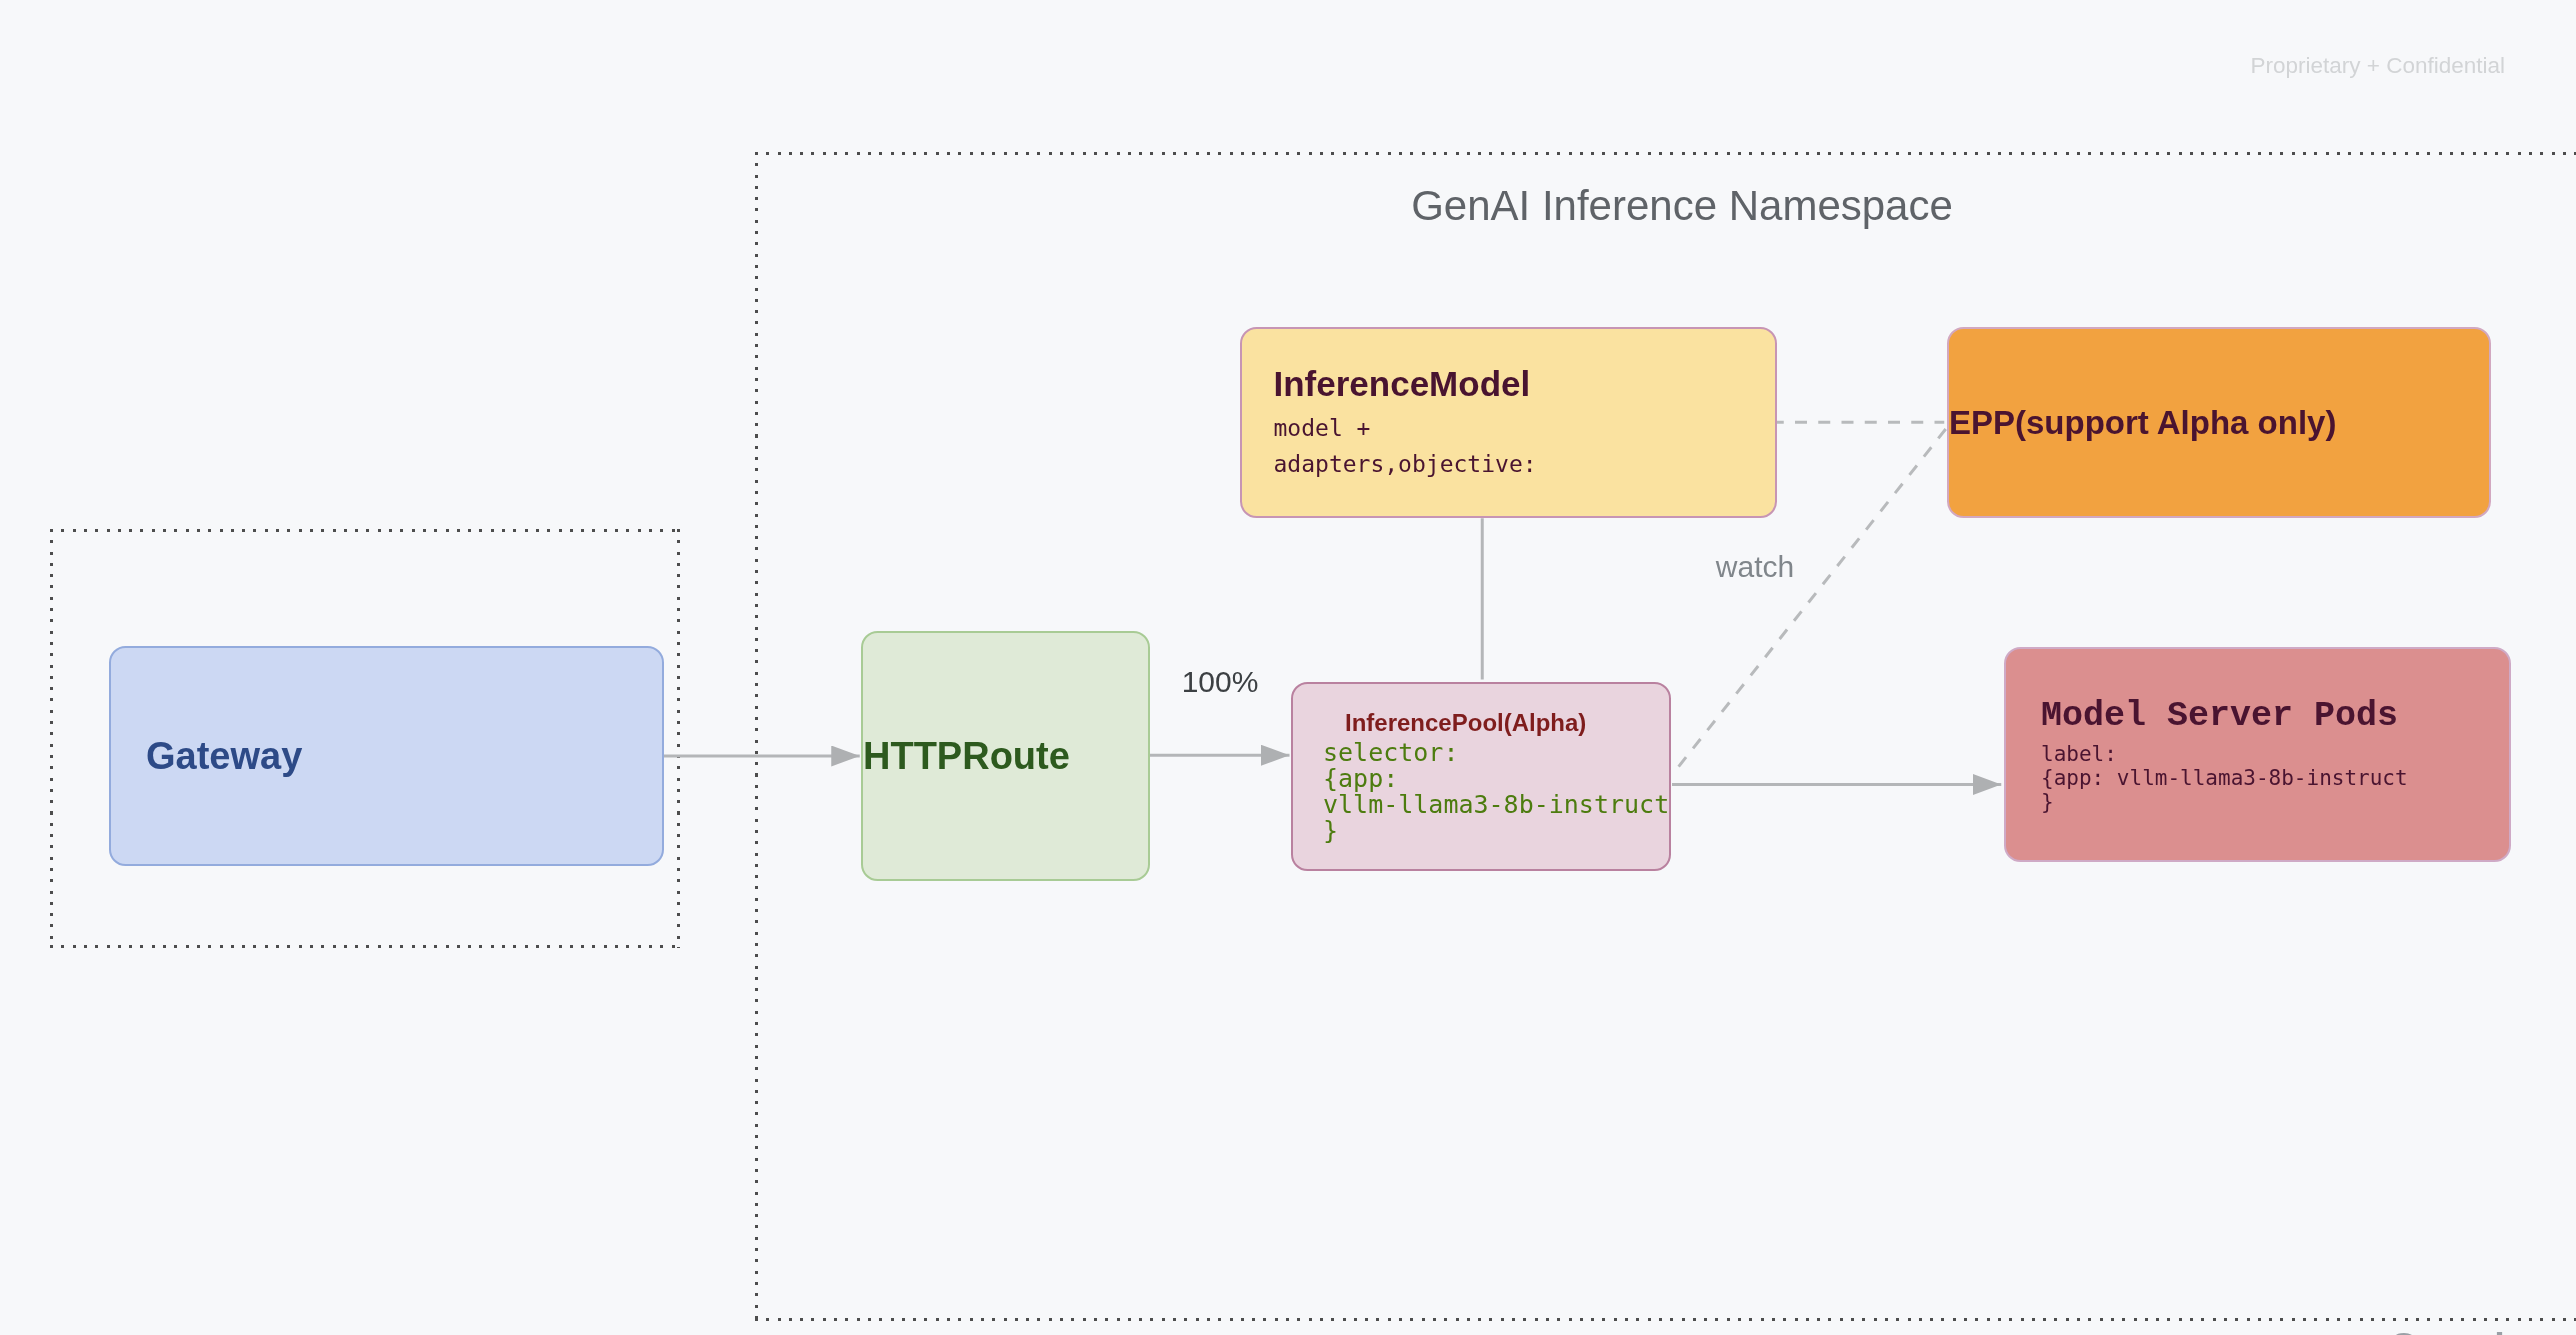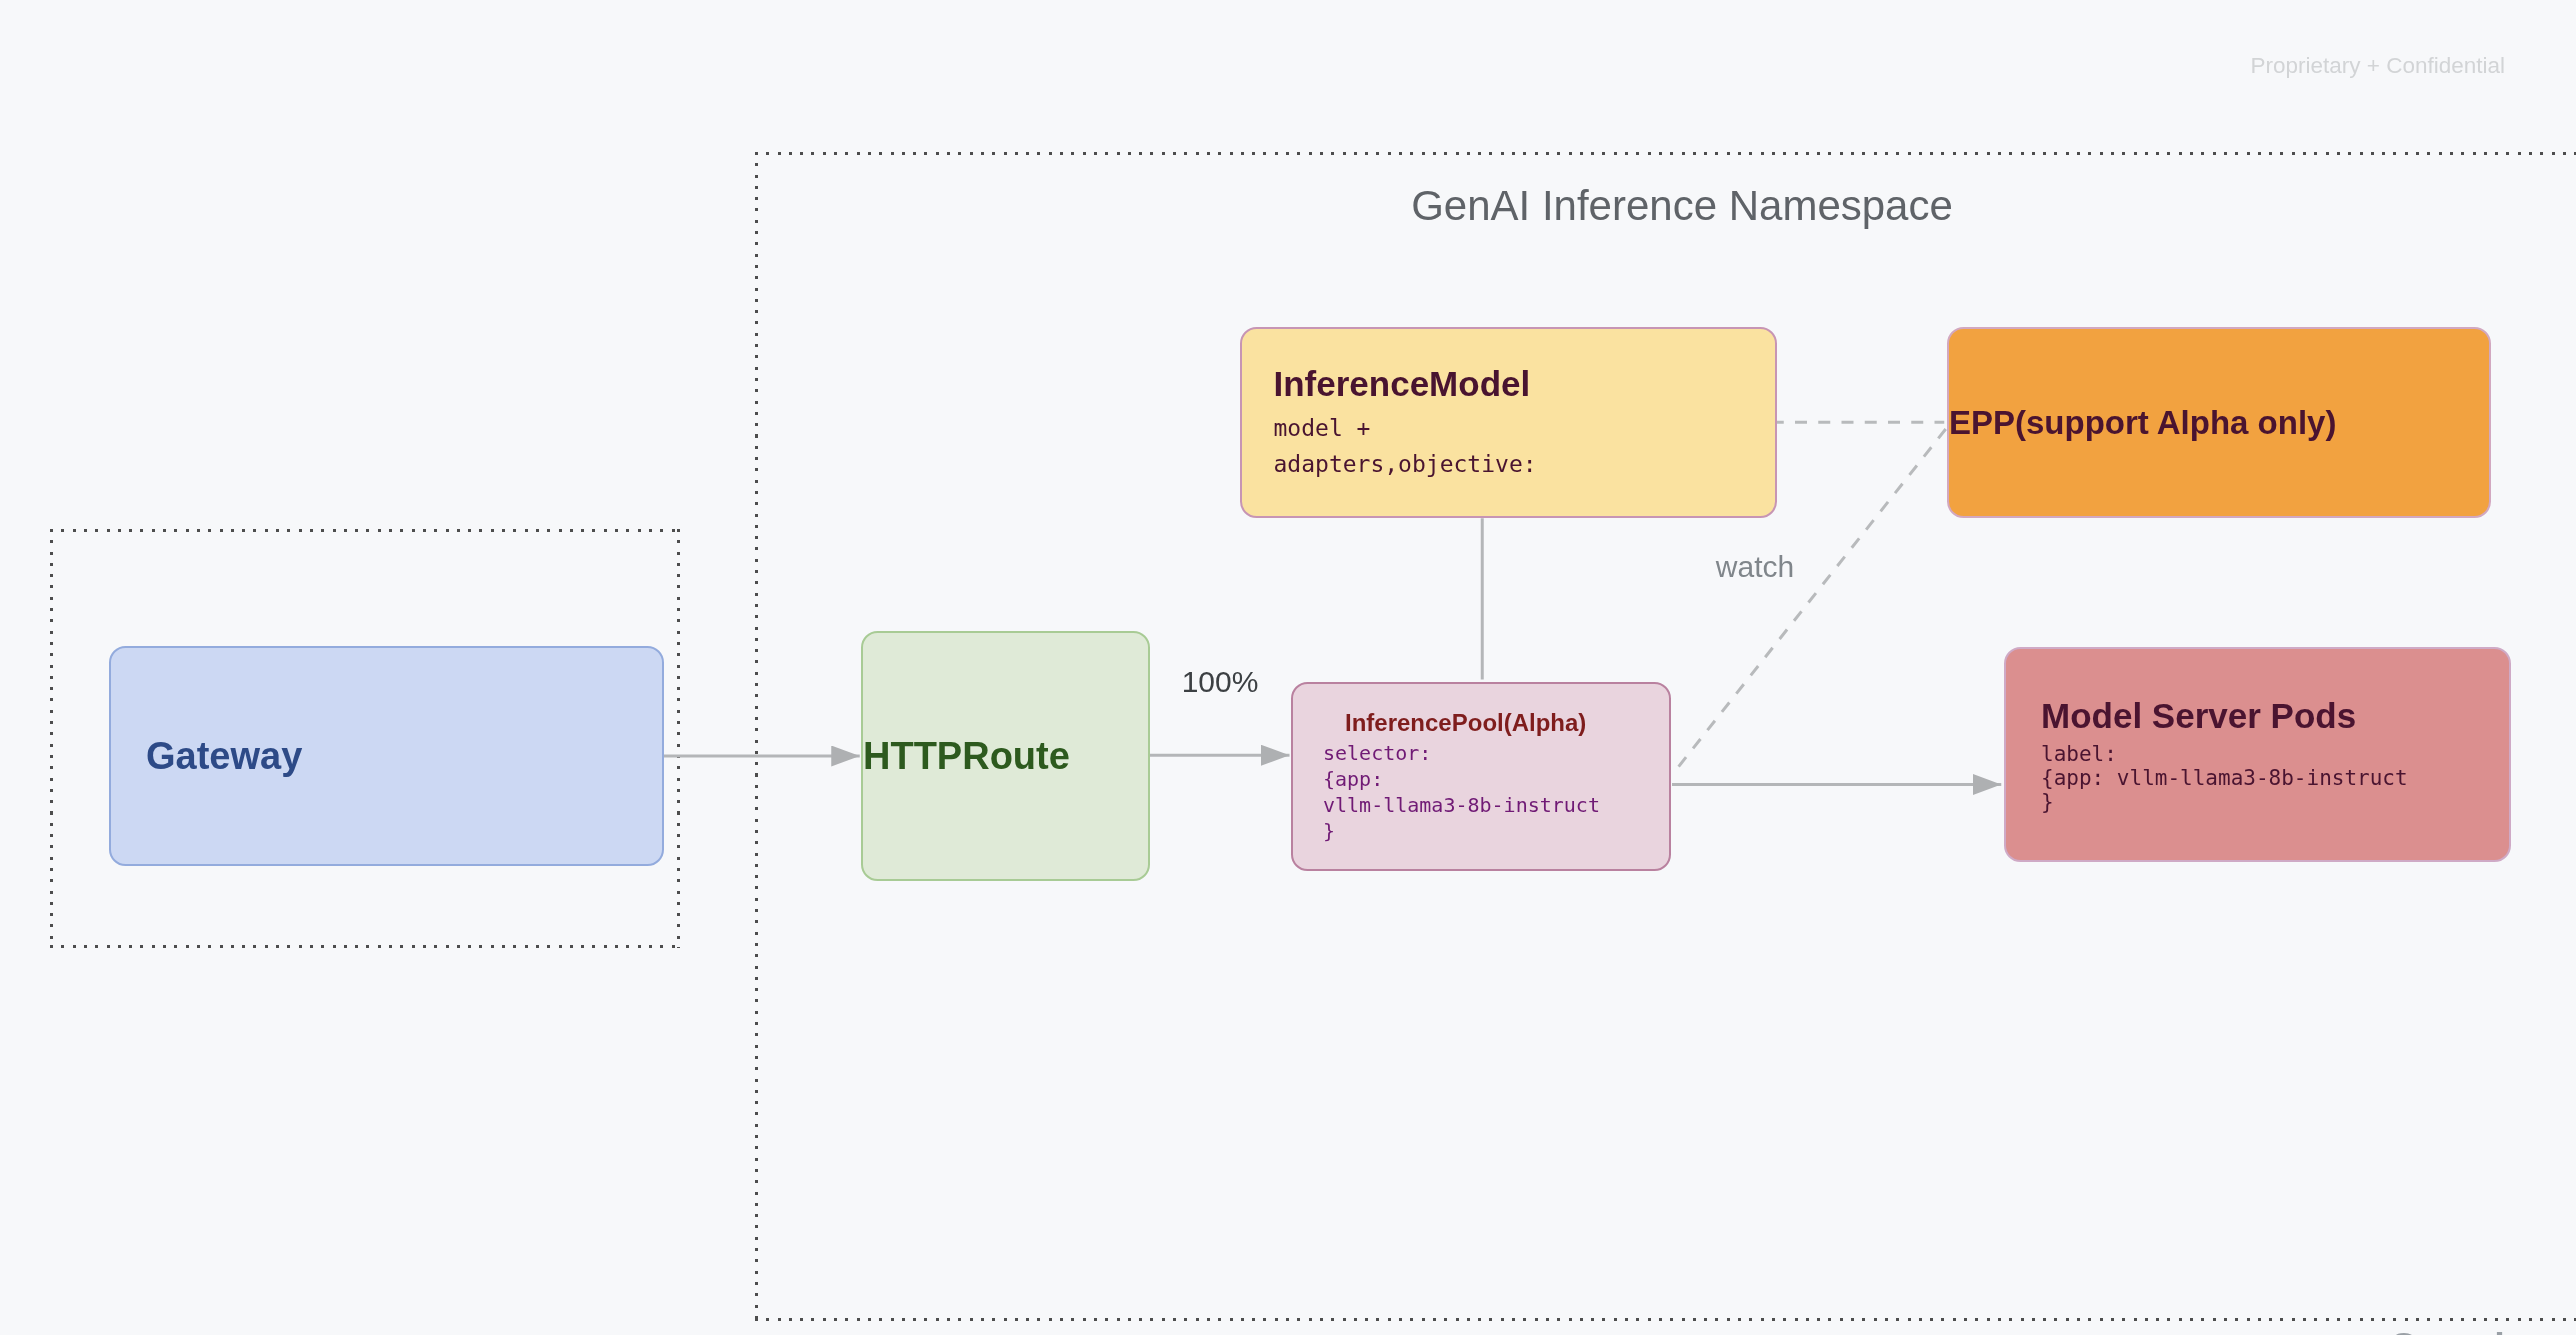--- a/index.html
+++ b/index.html
@@ -64,28 +64,28 @@
     background:#f2a240; border-color:#d2a8c0;
   }
   .epp .node-title { font-size:33px; color:#4a1430; }
 
   .inference-pool {
     left:1291px; top:682px; width:380px; height:189px;
     background:#e9d4de; border-color:#b9819f;
     padding-left:30px; align-items:flex-start;
   }
   .inference-pool .node-title { font-size:24px; color:#7f1d1d; margin-bottom:3px;margin-left:22px; }
-  .inference-pool .node-body  { font-size:20px; line-height:26px; color:#701a75; }
+  .inference-pool .node-body  { font-size:25px; line-height:26px; color:#4d7c0f; }
 
   .model-server-pods {
     left:2004px; top:647px; width:507px; height:215px;
     background:#db8f8f; border-color:#cfaac6;
     padding-left:35px; align-items:flex-start;
   }
-  .model-server-pods .node-title { font-size:35px; color:#4a1430; margin-bottom:6px; }
+  .model-server-pods .node-title { font-size:35px; color:#4a1430; margin-bottom:6px;font-family:Liberation Mono, monospace; }
   .model-server-pods .node-body  { font-size:21px; line-height:24px; color:#4a1430; }
 
   
   .connections { position:absolute; left:0; top:0; pointer-events:none; }
 
   .edge-label { position:absolute; white-space:nowrap; }
   .label-traffic { left:1220px; top:665px; transform:translateX(-50%);
                    font-size:30px; color:#3c4043; }
   .label-watch   { left:1755px; top:550px; transform:translateX(-50%);
                    font-size:30px; color:#80868b; }

